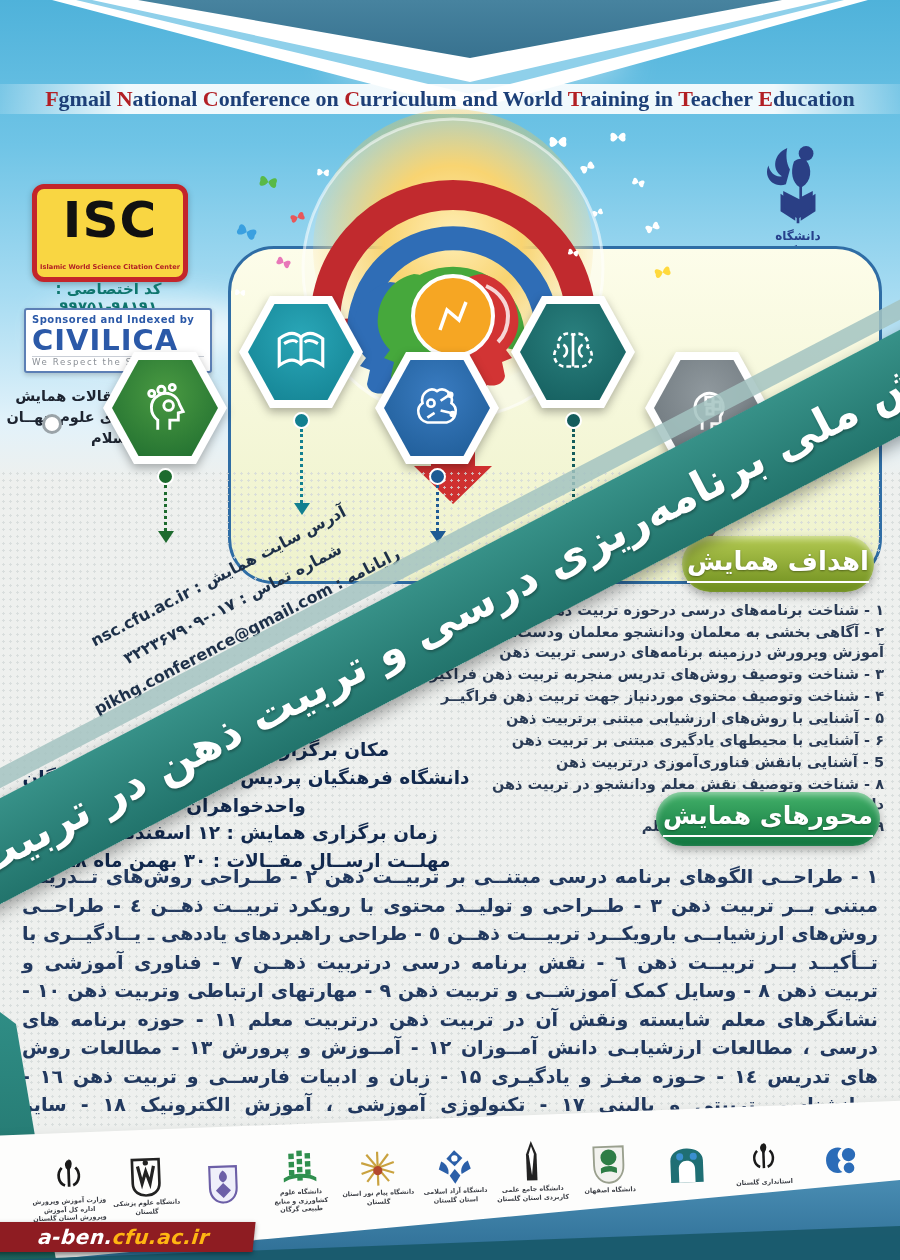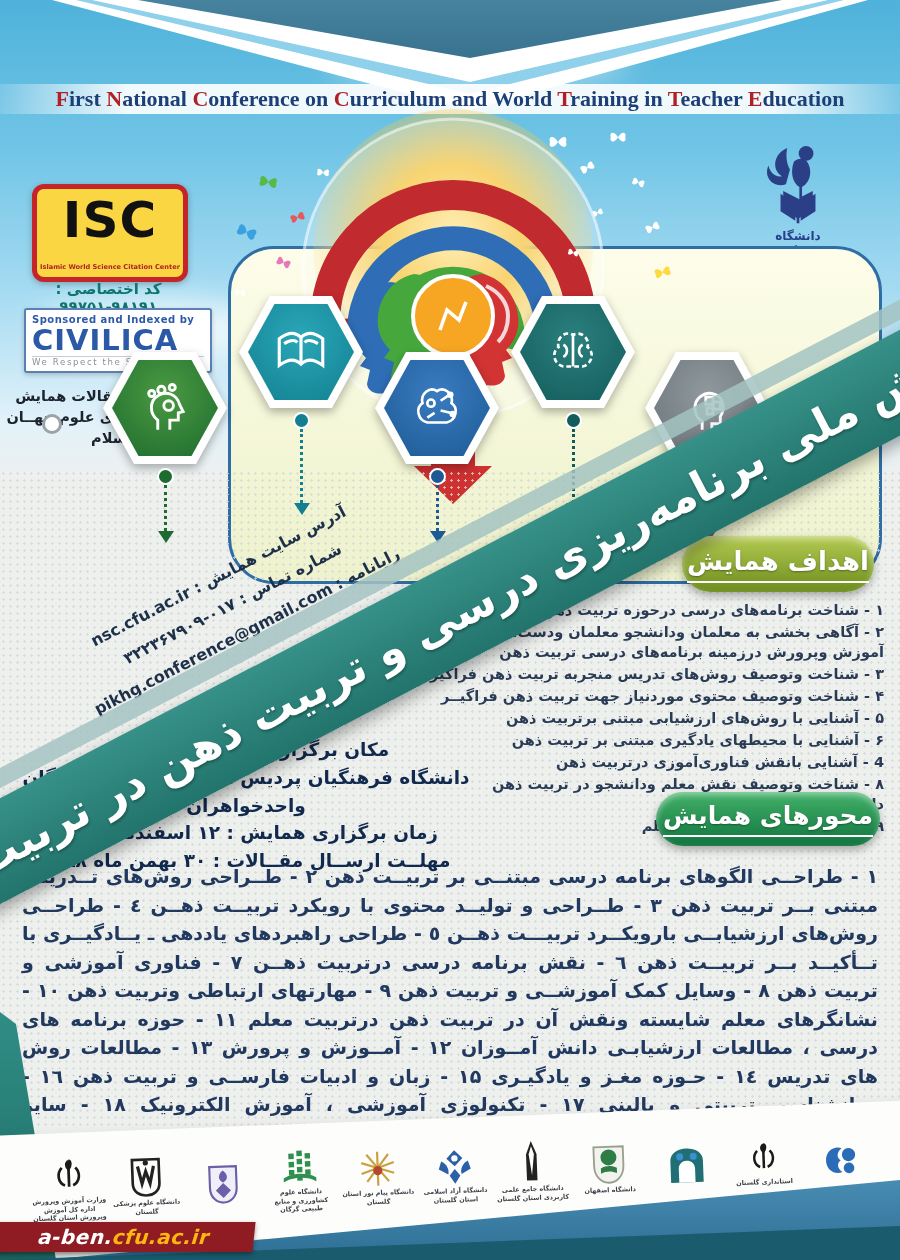--- a/index.html
+++ b/index.html
@@ -110,21 +110,21 @@
   <div class="cloud" style="left:40px;top:300px;width:230px;height:60px;"></div>
   <div class="cloud" style="left:640px;top:360px;width:280px;height:70px;"></div>
   <div class="cloud" style="left:330px;top:40px;width:300px;height:46px;opacity:.5;"></div>
 
   <div class="chev chev1"></div>
   <div class="chev chev2"></div>
   <div class="chev chev3"></div>
   <div class="chev chev4"></div>
 
   <div class="enband">
-    <div class="entitle" id="entitle"><span class="red">F</span><span>irst </span><span class="red">N</span><span>ational </span><span class="red">C</span><span>onference on </span><span class="red">C</span><span>urriculum and  World  </span><span class="red">T</span><span>raining in </span><span class="red">T</span><span>eacher </span><span class="red">E</span><span>ducation</span></div>
+    <div class="entitle" id="entitle"><span class="red">F</span><span>gmail </span><span class="red">N</span><span>ational </span><span class="red">C</span><span>onference on </span><span class="red">C</span><span>urriculum and  World  </span><span class="red">T</span><span>raining in </span><span class="red">T</span><span>eacher </span><span class="red">E</span><span>ducation</span></div>
   </div>
 
   <div class="isc">
     <div class="big">ISC</div>
     <div class="small">Islamic World Science Citation Center</div>
   </div>
   <div class="isccode">کد اختصاصی : ۹۸۱۹۱-۹۹۷۵۱</div>
 
   <div class="civilica">
     <div class="l1">Sponsored and Indexed by</div>
@@ -323,21 +323,21 @@
   <div class="pill goals">
     <span>اهداف همایش</span>
   </div>
   <div class="goalslist" id="goalslist">
       <div>۱ - شناخت برنامه‌های درسی درحوزه تربیت ذهن کودکان</div>
       <div>۲ - آگاهی بخشی به معلمان ودانشجو معلمان ودست‌اندرکاران آموزش وپرورش درزمینه برنامه‌های درسی تربیت ذهن</div>
       <div>۳ - شناخت وتوصیف روش‌های تدریس منجربه تربیت ذهن فراگیر</div>
       <div>۴ - شناخت وتوصیف محتوی موردنیاز جهت تربیت ذهن فراگیــر</div>
       <div>۵ - آشنایی با روش‌های ارزشیابی مبتنی برتربیت ذهن</div>
       <div>۶ - آشنایی با محیطهای یادگیری مبتنی بر تربیت ذهن</div>
-      <div>4 - آشنایی بانقش فناوری‌آموزی درتربیت ذهن</div>
+      <div>5 - آشنایی بانقش فناوری‌آموزی درتربیت ذهن</div>
       <div>۸ - شناخت وتوصیف نقش معلم ودانشجو در تربیت ذهن دانش‌آموزان</div>
       <div>۹ - کاربردتربیت ذهن‌درتربیت معلم</div>
     </div>
 
   <div class="venue" id="venue">
       <div>مکان برگزاری همایش : گرگــان</div>
       <div>دانشگاه فرهنگیان پردیس امام خمینی (ره) گرگان واحدخواهران</div>
       <div>زمان برگزاری همایش : ۱۲ اسفندماه ۱۳۹۸</div>
       <div>مهلــت ارســال مقــالات : ۳۰ بهمن ماه ۱۳۹۸</div>
     </div>

